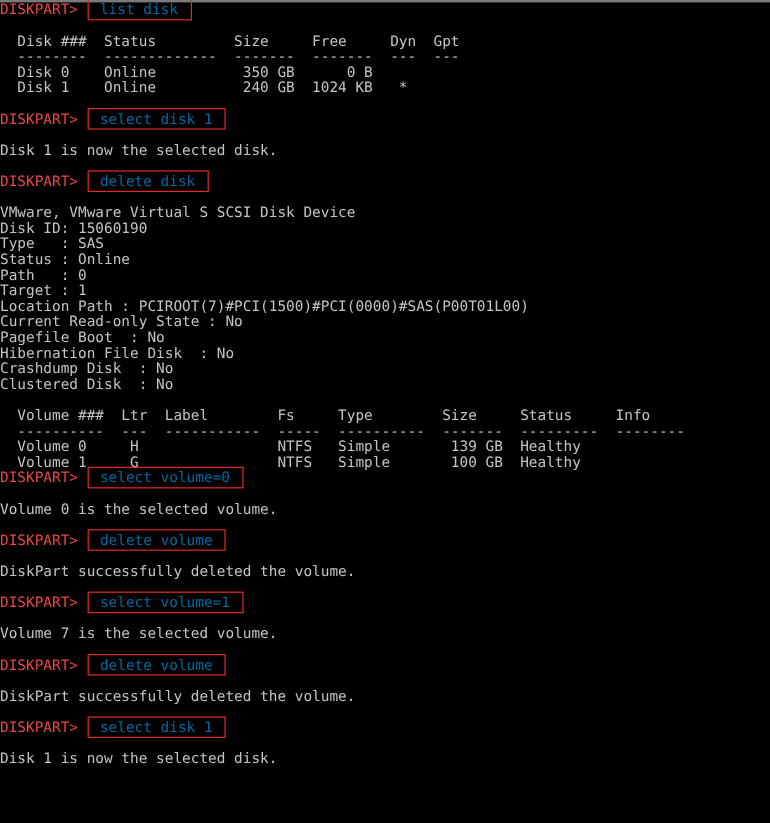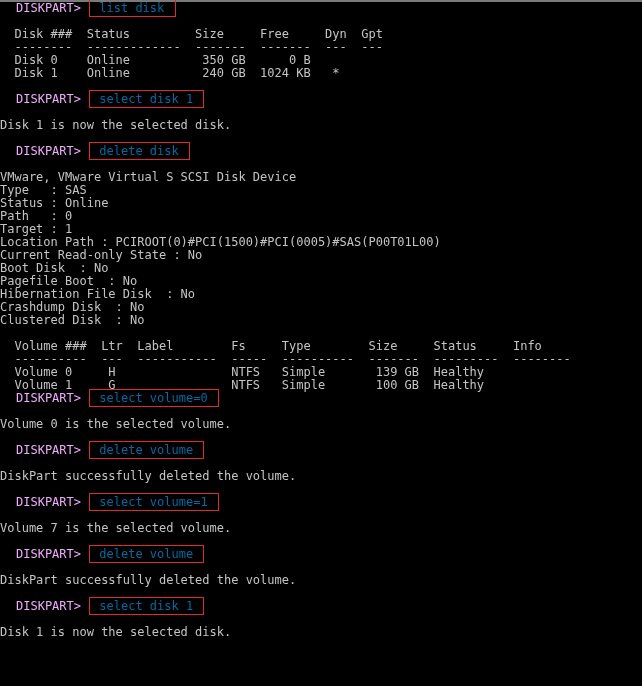--- a/index.html
+++ b/index.html
@@ -34,22 +34,21 @@
   }
   .line {
     position: relative;
     height: 13px;
     white-space: pre;
     letter-spacing: 0px;
     font-size: 12px;
     line-height: 13px;
   }
   .prompt {
-    color: #f0abfc;
-    padding-left: 16px;
+    color: #ef4444;
   }
   .cmd {
     position: relative;
     color: #0369a1;
     margin-left: 11px;
   }
   .cmd::before {
     content: "";
     position: absolute;
     left: -3px;
@@ -74,27 +73,27 @@
       <div class="line">  Disk 0    Online          350 GB      0 B</div>
       <div class="line">  Disk 1    Online          240 GB  1024 KB   *</div>
       <div class="line blank"></div>
       <div class="line"><span class="prompt">DISKPART&gt;</span><span class="cmd"> select disk 1 </span></div>
       <div class="line blank"></div>
       <div class="line">Disk 1 is now the selected disk.</div>
       <div class="line blank"></div>
       <div class="line"><span class="prompt">DISKPART&gt;</span><span class="cmd"> delete disk </span></div>
       <div class="line blank"></div>
       <div class="line">VMware, VMware Virtual S SCSI Disk Device</div>
+      <div class="line">Disk ID: 15060190</div>
       <div class="line">Type   : SAS</div>
       <div class="line">Status : Online</div>
       <div class="line">Path   : 0</div>
       <div class="line">Target : 1</div>
-      <div class="line">Location Path : PCIROOT(0)#PCI(1500)#PCI(0005)#SAS(P00T01L00)</div>
+      <div class="line">Location Path : PCIROOT(7)#PCI(1500)#PCI(0000)#SAS(P00T01L00)</div>
       <div class="line">Current Read-only State : No</div>
-      <div class="line">Boot Disk  : No</div>
       <div class="line">Pagefile Boot  : No</div>
       <div class="line">Hibernation File Disk  : No</div>
       <div class="line">Crashdump Disk  : No</div>
       <div class="line">Clustered Disk  : No</div>
       <div class="line blank"></div>
       <div class="line">  Volume ###  Ltr  Label        Fs     Type        Size     Status     Info</div>
       <div class="line">  ----------  ---  -----------  -----  ----------  -------  ---------  --------</div>
       <div class="line">  Volume 0     H                NTFS   Simple       139 GB  Healthy</div>
       <div class="line">  Volume 1     G                NTFS   Simple       100 GB  Healthy</div>
       <div class="line"><span class="prompt">DISKPART&gt;</span><span class="cmd"> select volume=0 </span></div>

